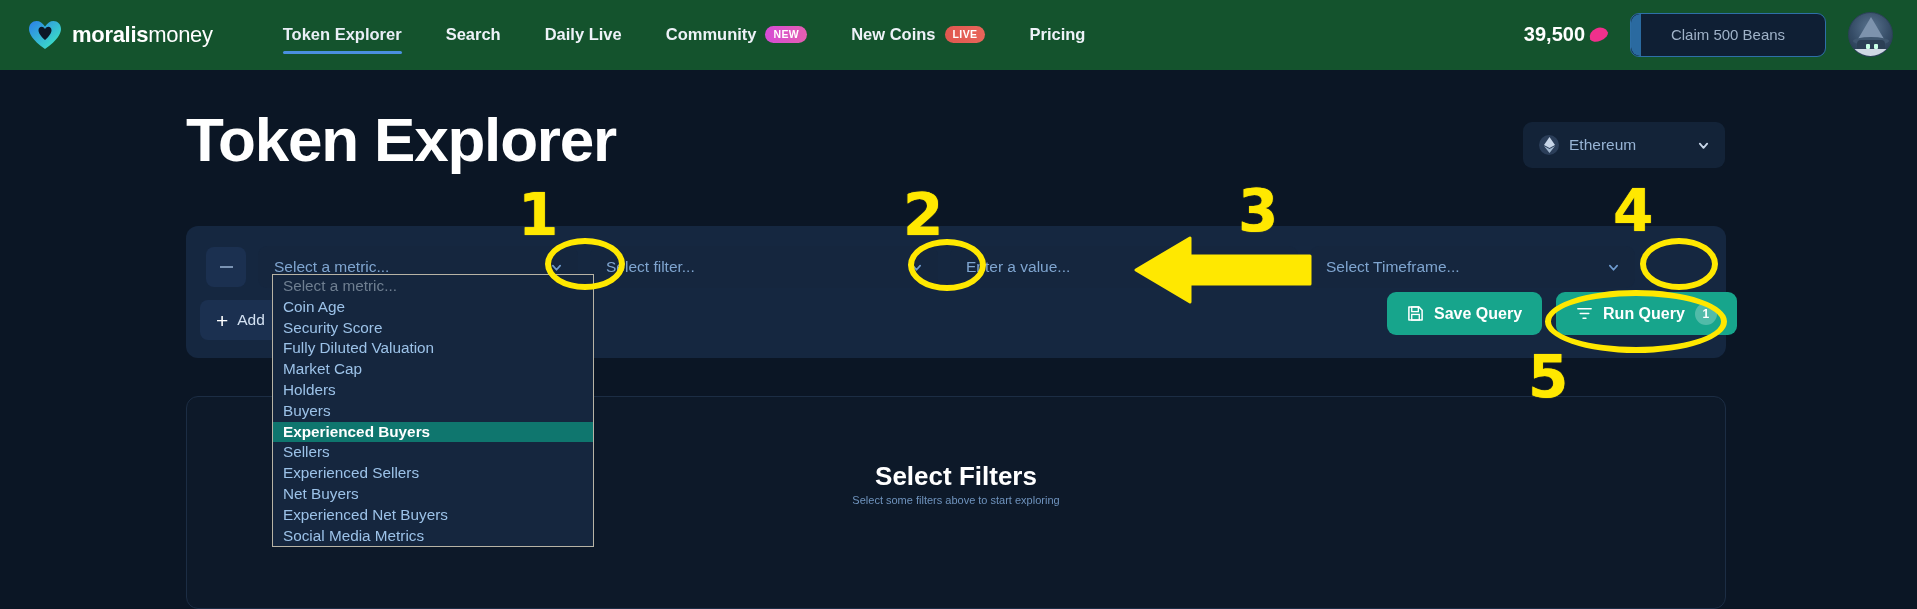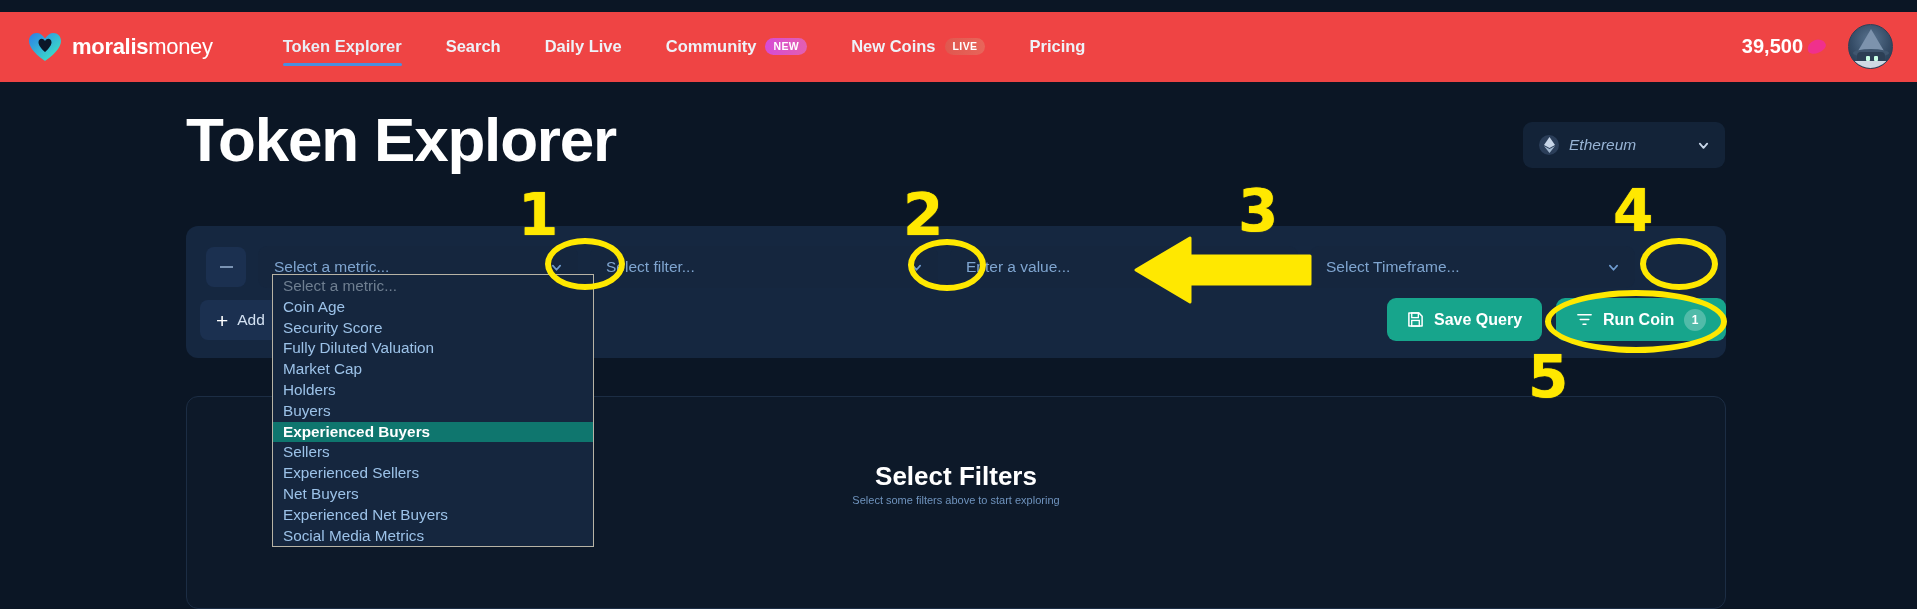--- a/index.html
+++ b/index.html
@@ -6,22 +6,22 @@
   html, body {
     width: 1917px; height: 609px;
     background: #0b1625;
     font-family: "Liberation Sans", sans-serif;
     overflow: hidden;
   }
   .page { position: relative; width: 1917px; height: 609px; background: #0b1625; }
 
   
   .topnav {
-    position: absolute; top: 12px; left: 0; width: 1917px; height: 70px;
-    background: #ef4444;
+    position: absolute; top: 0; left: 0; width: 1917px; height: 70px;
+    background: #14532d;
     display: flex; align-items: center;
     border-bottom: 1px solid #13203200;
   }
   .nav-left { display: flex; align-items: center; margin-left: 28px; }
   .logo-mark { width: 34px; height: 30px; margin-right: 10px; flex: none; }
   .logo-text { font-size: 22px; letter-spacing: -0.3px; color: #ffffff; white-space: nowrap; }
   .logo-text .b { font-weight: bold; }
   .logo-text .l { font-weight: 400; }
 
   .nav-items { display: flex; align-items: center; margin-left: 48px; gap: 0px; }
@@ -84,21 +84,21 @@
   }
 
   
   .page-title {
     position: absolute; left: 186px; top: 109px;
     font-size: 62px; font-weight: bold; color: #ffffff; letter-spacing: -1.2px; line-height: 1;
   }
   .chain-select {
     position: absolute; left: 1523px; top: 122px; width: 202px; height: 46px;
     background: #132338; border-radius: 9px; display: flex; align-items: center;
-    padding: 0 16px; cursor: pointer; font-style: italic;
+    padding: 0 16px; cursor: pointer;
   }
   .chain-select .eth-icon {
     width: 20px; height: 20px; border-radius: 50%; background: #2b3e59;
     display: flex; align-items: center; justify-content: center; margin-right: 10px; flex: none;
   }
   .chain-select .name { color: #97b3d4; font-size: 15.5px; flex: 1; }
   .caret { width: 11px; height: 11px; flex: none; }
 
   
   .filter-panel {
@@ -121,21 +121,21 @@
   .field.valuef { width: 348px; }
   .field.timef { width: 325px; justify-content: space-between; }
 
   .add-btn {
     position: absolute; left: 200px; top: 300px; height: 40px; display: flex;
     align-items: center; gap: 9px; padding: 0 16px; border-radius: 8px;
     background: #1b3050; color: #d3e1f2; font-size: 15.5px; cursor: pointer;
   }
   .add-btn .plus { font-size: 21px; line-height: 1; color: #ffffff; font-weight: 300; }
 
-  .action-btns { position: absolute; left: 1387px; top: 298px; display: flex; gap: 14px; }
+  .action-btns { position: absolute; left: 1387px; top: 292px; display: flex; gap: 14px; }
   .btn {
     height: 43px; border-radius: 9px; background: #17a58c; color: #ffffff;
     display: flex; align-items: center; gap: 10px; padding: 0 20px;
     font-size: 16px; font-weight: bold; cursor: pointer; white-space: nowrap;
   }
   .btn .cnt {
     background: rgba(255,255,255,.25); color: #ffffff; border-radius: 50%;
     width: 22px; height: 22px; display: flex; align-items: center; justify-content: center;
     font-size: 12px; font-weight: bold;
   }
@@ -219,20 +219,23 @@
       <div class="nav-item plain">
         <span>Pricing</span>
       </div>
     </div>
 
     <div class="nav-right">
       <div class="beans">
         <span>39,500</span>
         <span class="bean-glyph"></span>
       </div>
+      <div class="claim-btn">
+        <span>Claim 500 Beans</span>
+      </div>
       <div class="avatar">
         <span class="hat"></span>
         <span class="brim"></span>
         <span class="face"></span>
         <span class="eye l"></span>
         <span class="eye r"></span>
         <span class="beard"></span>
       </div>
     </div>
   </div>
@@ -292,21 +295,21 @@
         <path d="M2 2 H12.5 L16 5.5 V16 H2 Z" fill="none" stroke="#ffffff" stroke-width="1.6" stroke-linejoin="round"></path>
         <rect x="5" y="2" width="7" height="5" fill="none" stroke="#ffffff" stroke-width="1.4"></rect>
         <rect x="5" y="10" width="8" height="6" fill="none" stroke="#ffffff" stroke-width="1.4"></rect>
       </svg>
       <span>Save Query</span>
     </div>
     <div class="btn">
       <svg width="17" height="17" viewBox="0 0 18 18">
         <path d="M2 4 H16 M4.5 9 H13.5 M7.5 14 H10.5" stroke="#ffffff" stroke-width="1.7" stroke-linecap="round"></path>
       </svg>
-      <span>Run Coin</span>
+      <span>Run Query</span>
       <span class="cnt">1</span>
     </div>
   </div>
 
   <div class="results">
     <div class="results-inner">
       <div class="results-title">Select Filters</div>
       <div class="results-sub">Select some filters above to start exploring</div>
     </div>
   </div>

